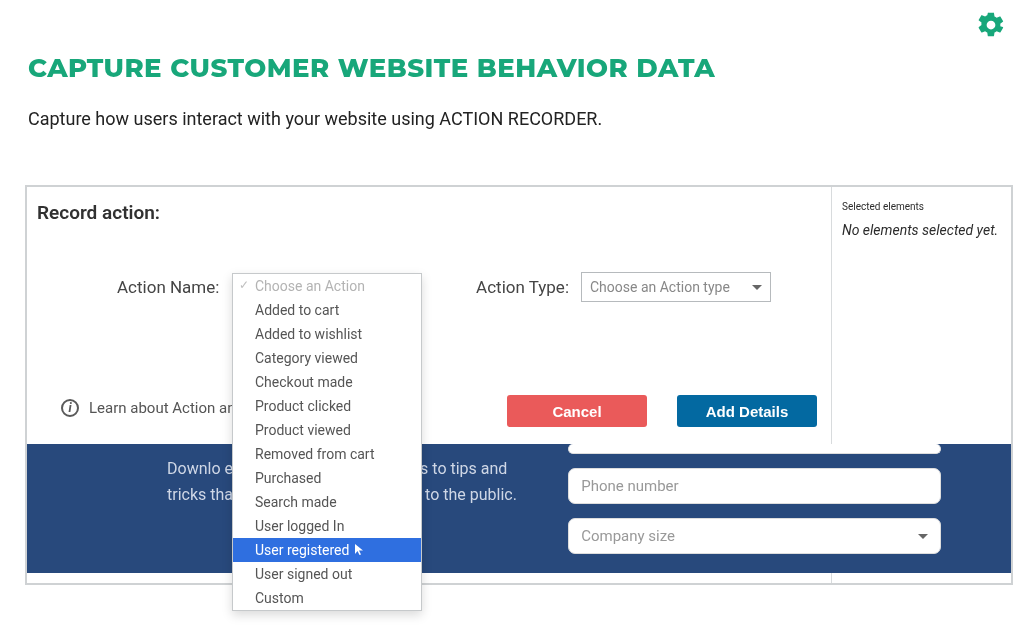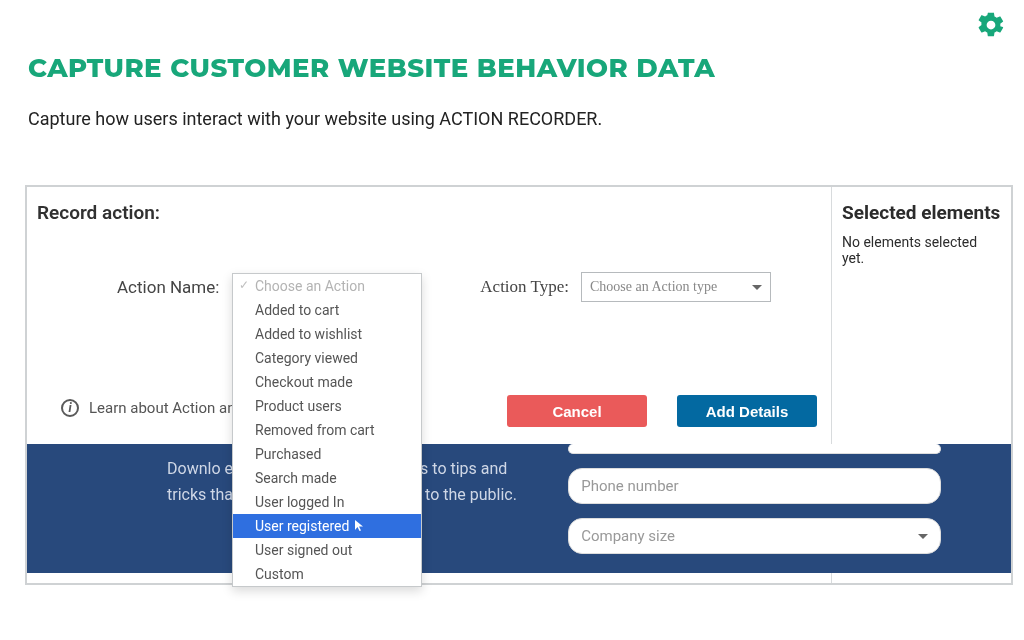--- a/index.html
+++ b/index.html
@@ -56,28 +56,29 @@
     font-weight: 600;
   }
   .sidebar-right {
     position: absolute;
     top: 0; right: 0; bottom: 0;
     width: 180px;
     border-left: 1px solid #d8dbdd;
     padding: 14px 10px;
   }
   .sidebar-head {
-    font-size: 19px;
-    font-weight: 700;
+    font-size: 10px;
+    font-weight: 400;
     color: #2c2c2c;
     margin-bottom: 10px;
   }
   .sidebar-sub {
     font-size: 14px;
     color: #2c2c2c;
+    font-style: italic;
   }
   .form-row {
     position: absolute;
     top: 85px;
     left: 90px;
     right: 200px;
     display: flex;
     align-items: center;
   }
   .field-label {
@@ -102,21 +103,20 @@
     width: 0; height: 0;
     border-left: 5px solid transparent;
     border-right: 5px solid transparent;
     border-top: 5px solid #666;
   }
   .action-type-group {
     display: flex;
     align-items: center;
     margin-left: auto;
     margin-right: 40px;
-    font-family: Liberation Serif, serif;
   }
   .dropdown {
     position: absolute;
     top: 86px;
     left: 205px;
     width: 190px;
     background: #fff;
     border: 1px solid #c6c9cb;
     box-shadow: 0 4px 10px rgba(0,0,0,0.15);
     z-index: 50;
@@ -207,21 +207,21 @@
     width: 45%;
     padding: 0 70px 0 0;
     display: flex;
     flex-direction: column;
     gap: 14px;
   }
   .bg-input {
     height: 36px;
     background: #fff;
     border: 1px solid #ddd;
-    border-radius: 14px;
+    border-radius: 7px;
     padding: 0 12px;
     color: #999;
     font-size: 15px;
     display: flex;
     align-items: center;
     justify-content: space-between;
   }
   .bg-input.partial { height: 10px; padding: 0; border-top: none; }
 </style>
 </head>
@@ -258,21 +258,22 @@
       </div>
     </div>
 
     <div class="dropdown">
       <div class="dropdown-item placeholder-item">Choose an Action</div>
       <div id="dropdown-list">
           <div class="dropdown-item">Added to cart</div>
           <div class="dropdown-item">Added to wishlist</div>
           <div class="dropdown-item">Category viewed</div>
           <div class="dropdown-item">Checkout made</div>
-          <div class="dropdown-item">Product users</div>
+          <div class="dropdown-item">Product clicked</div>
+          <div class="dropdown-item">Product viewed</div>
           <div class="dropdown-item">Removed from cart</div>
           <div class="dropdown-item">Purchased</div>
           <div class="dropdown-item">Search made</div>
           <div class="dropdown-item">User logged In</div>
           <div class="dropdown-item highlight">User registered<span class="cursor-icon"><svg width="12" height="12" viewBox="0 0 24 24" fill="#fff">
                 <path d="M4 2l0 20 5-6 4 8 3-1-4-8 8 0z"></path>
               </svg></span></div>
           <div class="dropdown-item">User signed out</div>
           <div class="dropdown-item">Custom</div>
         </div>

